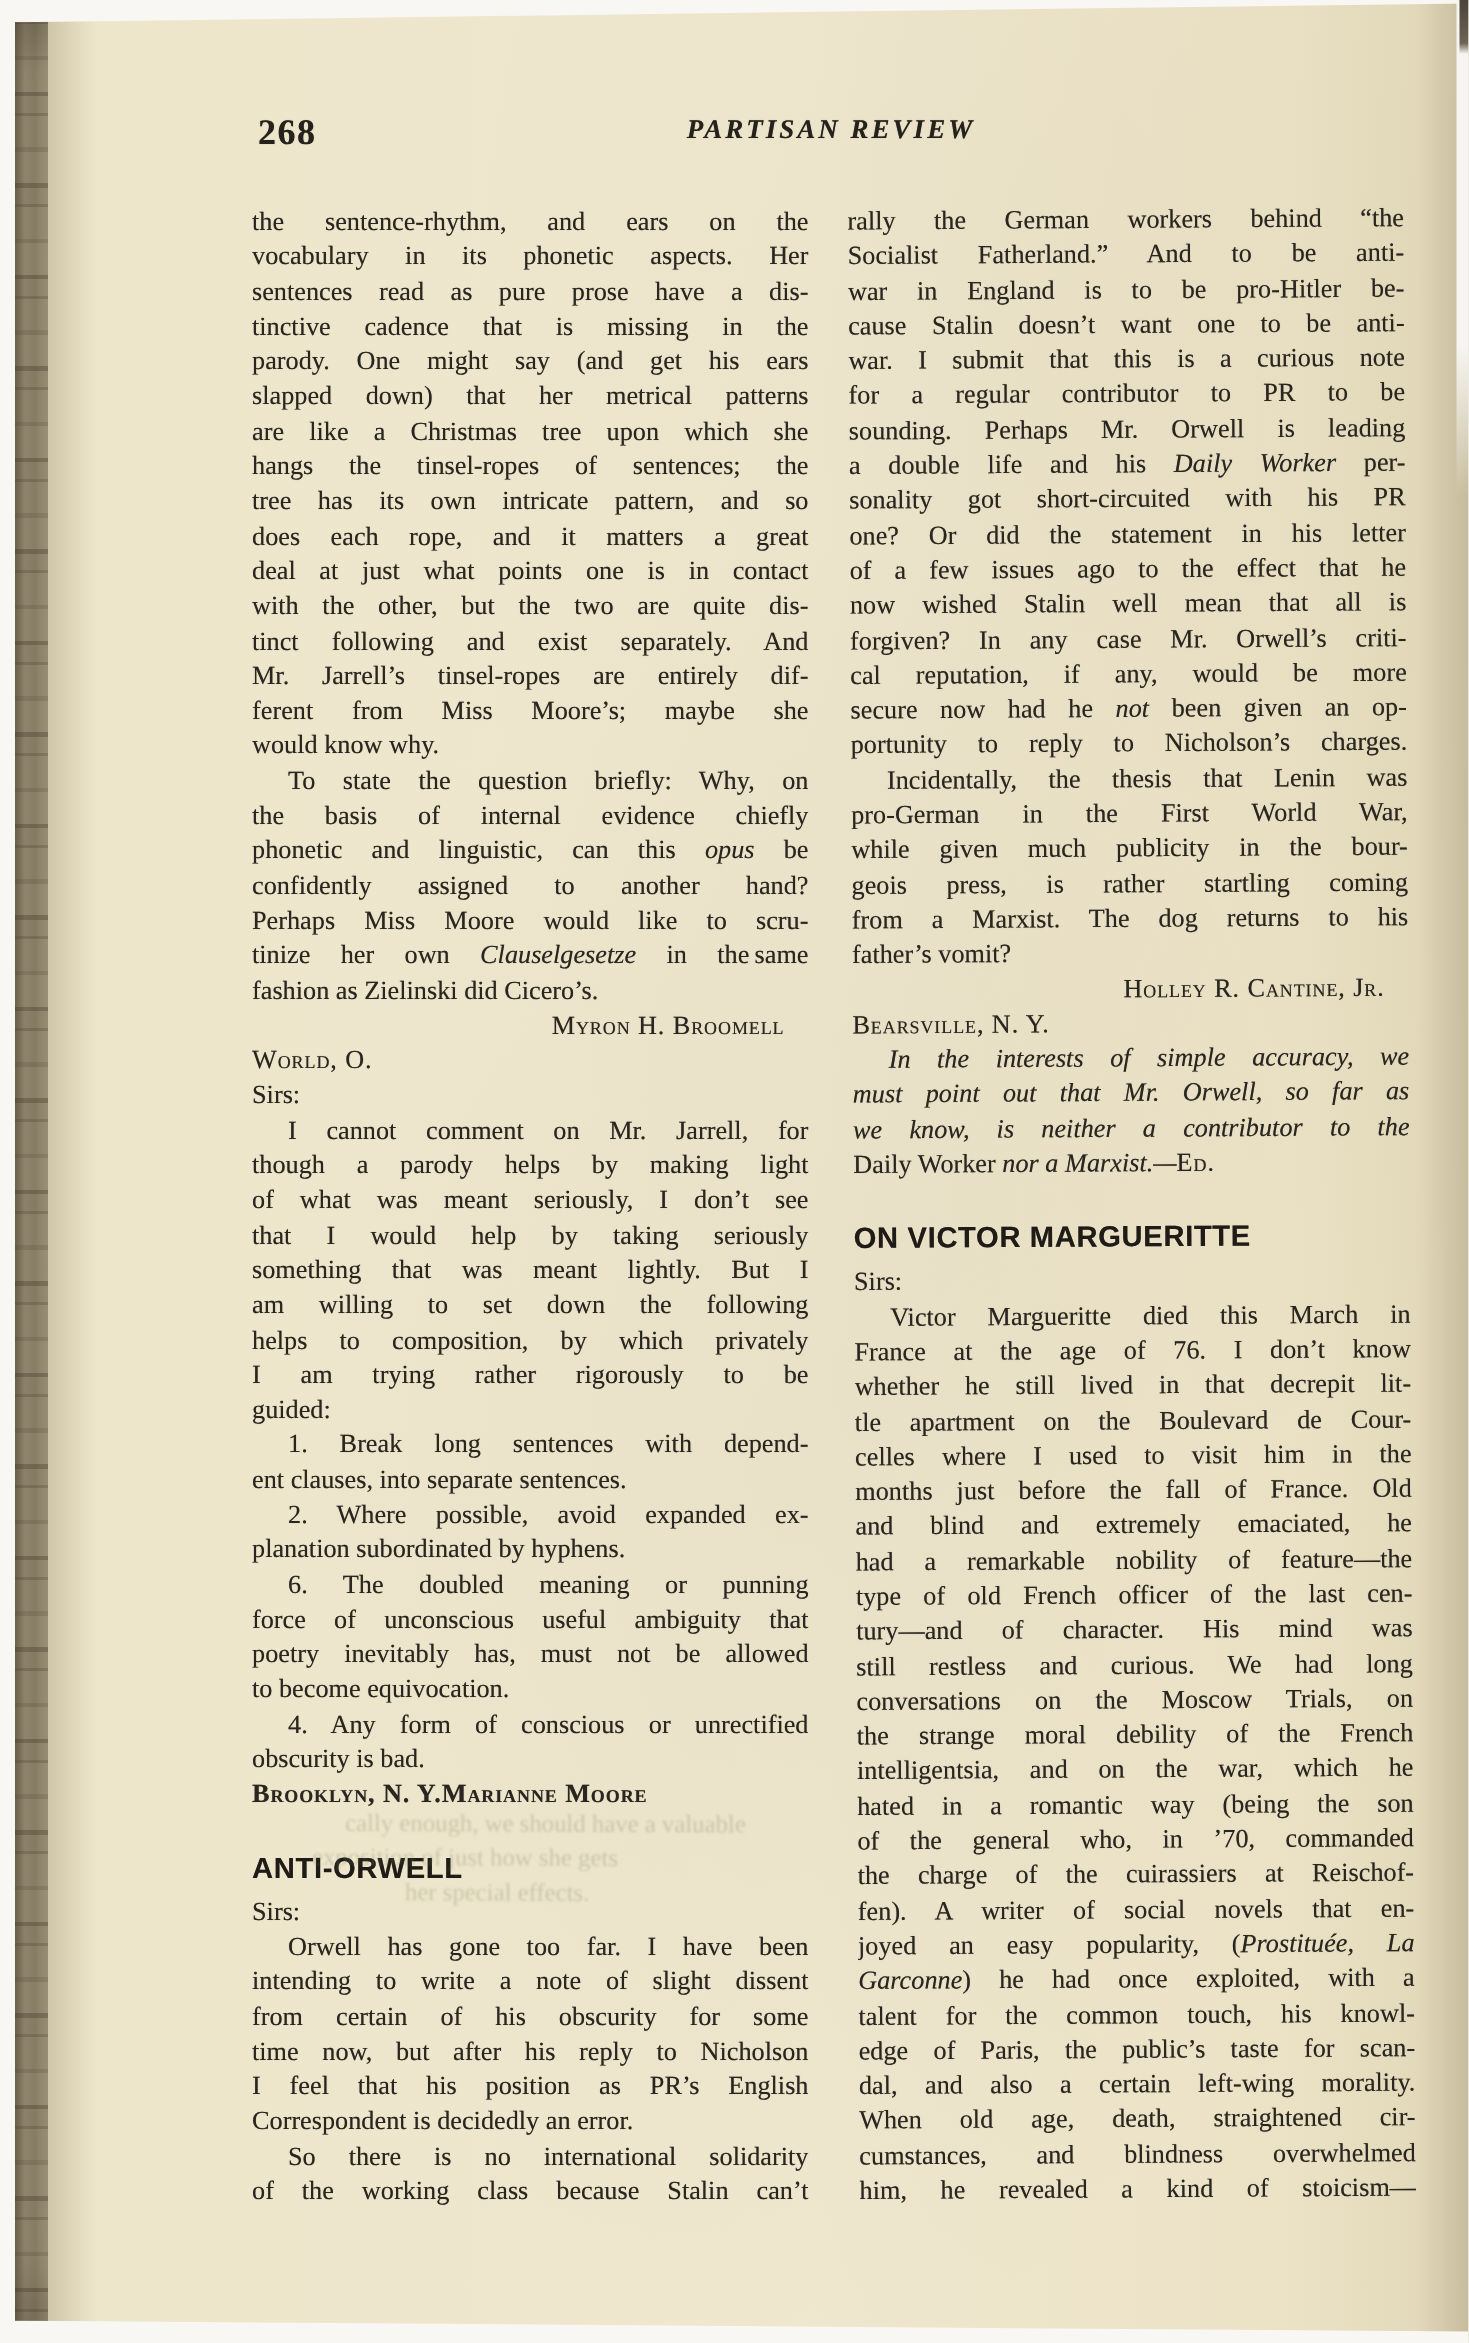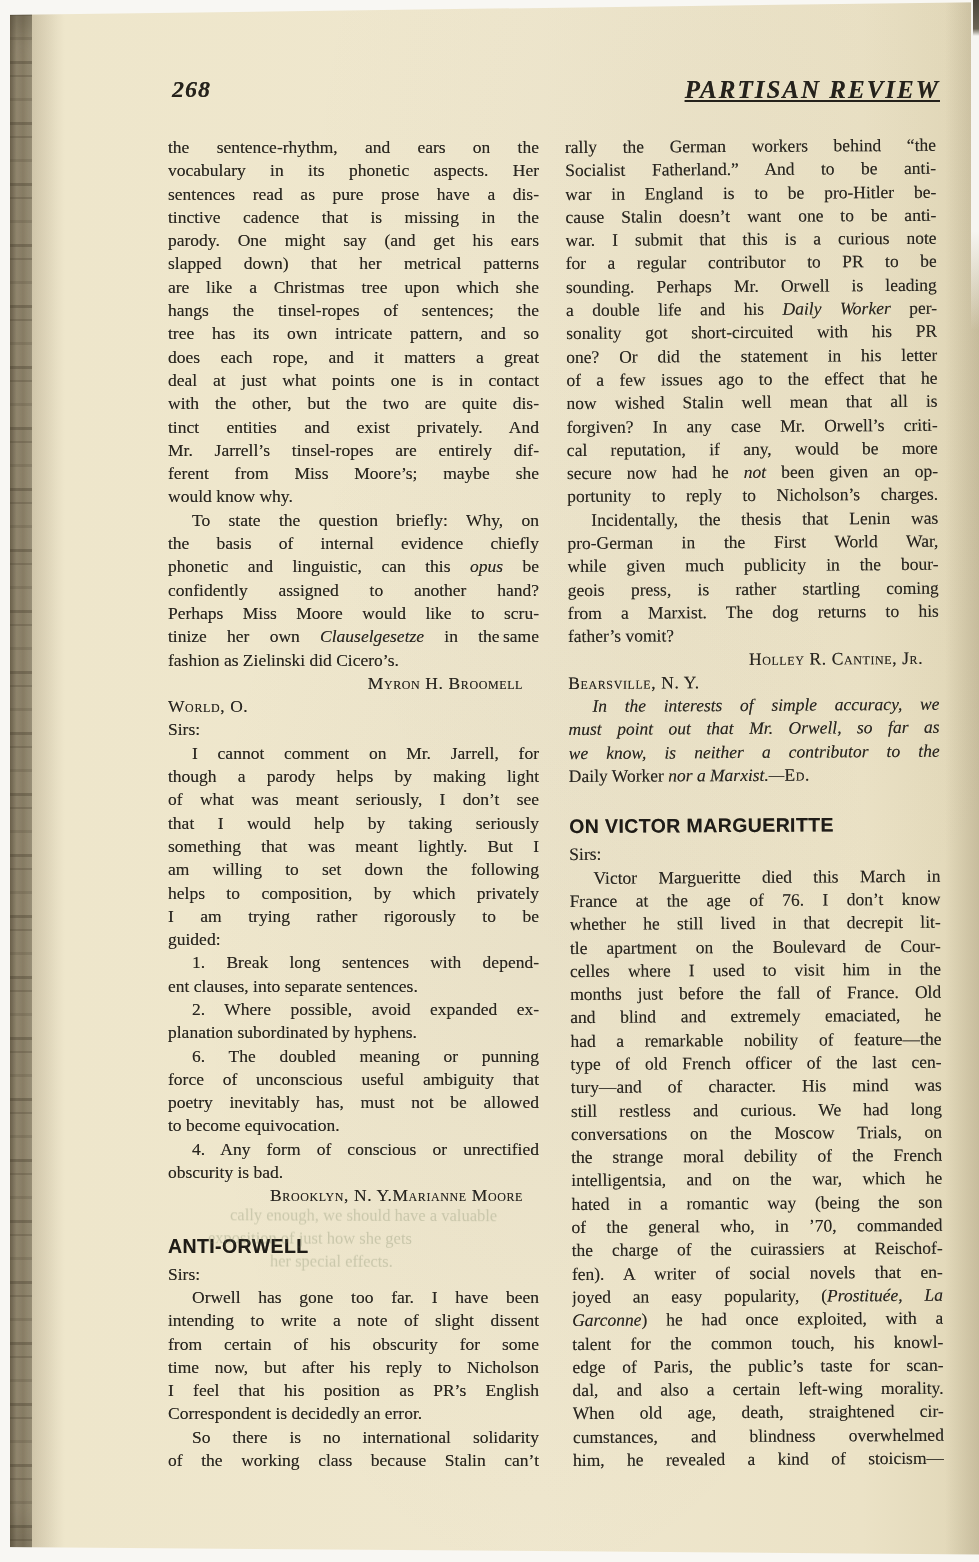--- a/index.html
+++ b/index.html
@@ -62,47 +62,45 @@
   
   .textblock{
     position:absolute;left:168px;top:76px;width:772px;
     color:#292620;
   }
   .pagehead{position:relative;height:34px;}
   .pagenum{
     position:absolute;left:4px;top:0;
     font-size:24px;font-weight:bold;letter-spacing:1px;color:#25221c;
     text-shadow:0 0 .5px rgba(40,36,28,.6);
-    font-style:italic;
   }
   .journal{
-    position:absolute;left:0;right:0;top:0;text-align:right;
-    font-size:25px;font-weight:bold;font-style:italic;letter-spacing:2px;color:#25221c;
+    position:absolute;left:0;right:0;top:0;text-align:center;
+    font-size:18px;font-weight:bold;font-style:italic;letter-spacing:2px;color:#25221c;
     text-shadow:0 0 .5px rgba(40,36,28,.6);
-    text-decoration:underline;
   }
 
   .cols{display:flex;gap:30px;margin-top:26px;}
   .col{width:371px;font-size:17.5px;}
   .col-right{transform:rotate(-0.35deg);transform-origin:0 50%;}
 
   .line{
     height:23.3px;line-height:23.3px;
     text-align:justify;text-align-last:left;
     overflow:hidden;white-space:normal;
     text-shadow:0 0 .45px rgba(44,40,32,.55);
   }
   .line.just{text-align-last:justify;}
   .line.ind{text-indent:24px;}
   .para.ital .line{font-style:italic;}
   .up{font-style:normal;}
   .sc{font-variant:small-caps;letter-spacing:.6px;}
   .sig.right{text-align:right;text-align-last:right;padding-right:16px;}
   .sig.left{text-align:left;}
-  .sigpair{display:flex;justify-content:flex-end;padding-right:16px;}
+  .sigpair{display:flex;justify-content:flex-start;padding-right:16px;font-weight:bold;}
   .heading{
     font-family:"Liberation Sans", sans-serif;
     font-weight:bold;font-size:19.5px;line-height:24px;
     letter-spacing:.4px;color:#1f1c17;
     margin-top:26px;margin-bottom:5px;
     text-shadow:0 0 .4px rgba(31,28,23,.5);
   }
 
   
   .ghost{
@@ -139,21 +137,21 @@
             <div class="line just">sentences read as pure prose have a dis-</div>
             <div class="line just">tinctive cadence that is missing in the</div>
             <div class="line just">parody.  One might say (and get his ears</div>
             <div class="line just">slapped down) that her metrical patterns</div>
             <div class="line just">are like a Christmas tree upon which she</div>
             <div class="line just">hangs the tinsel-ropes of sentences; the</div>
             <div class="line just">tree has its own intricate pattern, and so</div>
             <div class="line just">does each rope, and it matters a great</div>
             <div class="line just">deal at just what points one is in contact</div>
             <div class="line just">with the other, but the two are quite dis-</div>
-            <div class="line just">tinct entities and exist privately.  And</div>
+            <div class="line just">tinct following and exist separately.  And</div>
             <div class="line just">Mr. Jarrell’s tinsel-ropes are entirely dif-</div>
             <div class="line just">ferent from Miss Moore’s; maybe she</div>
             <div class="line">would know why.</div>
           </div>
           <div class="para">
             <div class="line just ind">To state the question briefly: Why, on</div>
             <div class="line just">the basis of internal evidence chiefly</div>
             <div class="line just">phonetic and linguistic, can this <i>opus</i> be</div>
             <div class="line just">confidently assigned to another hand?</div>
             <div class="line just">Perhaps Miss Moore would like to scru-</div>

